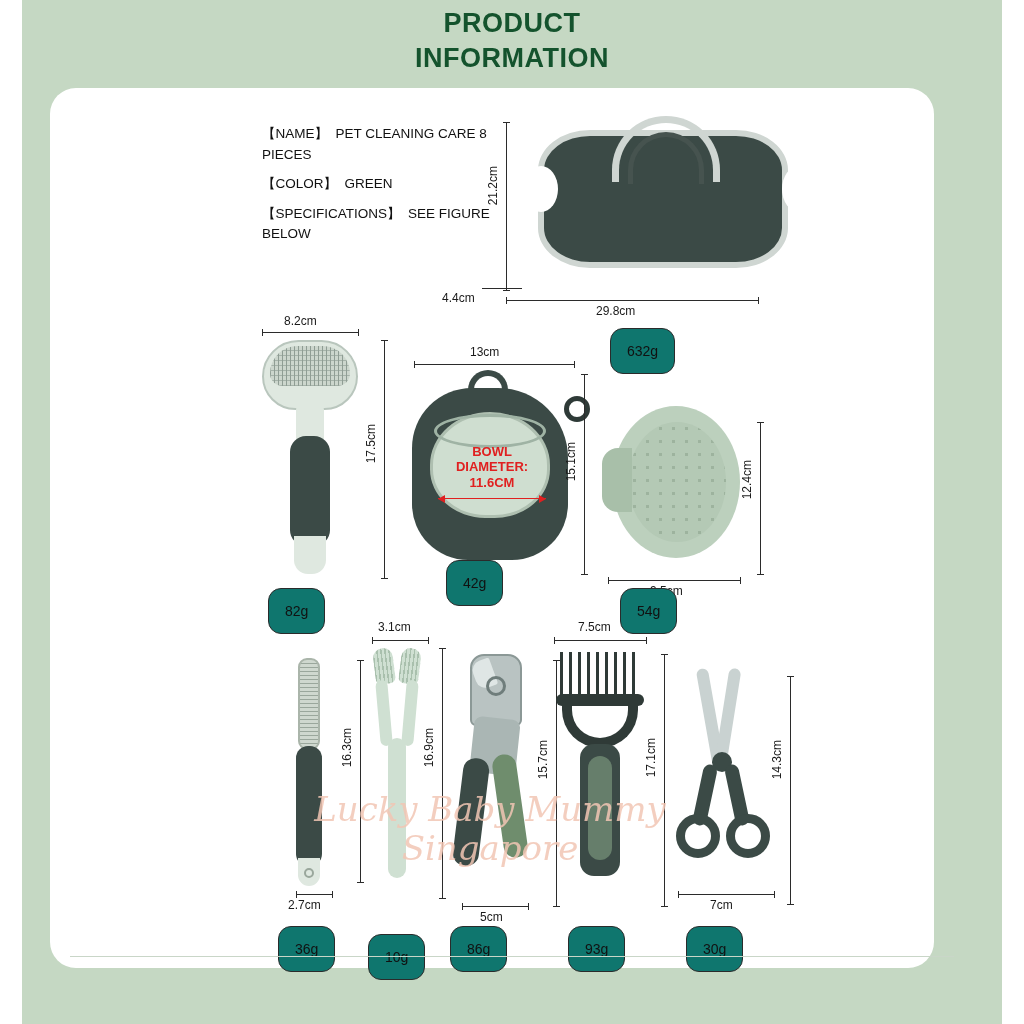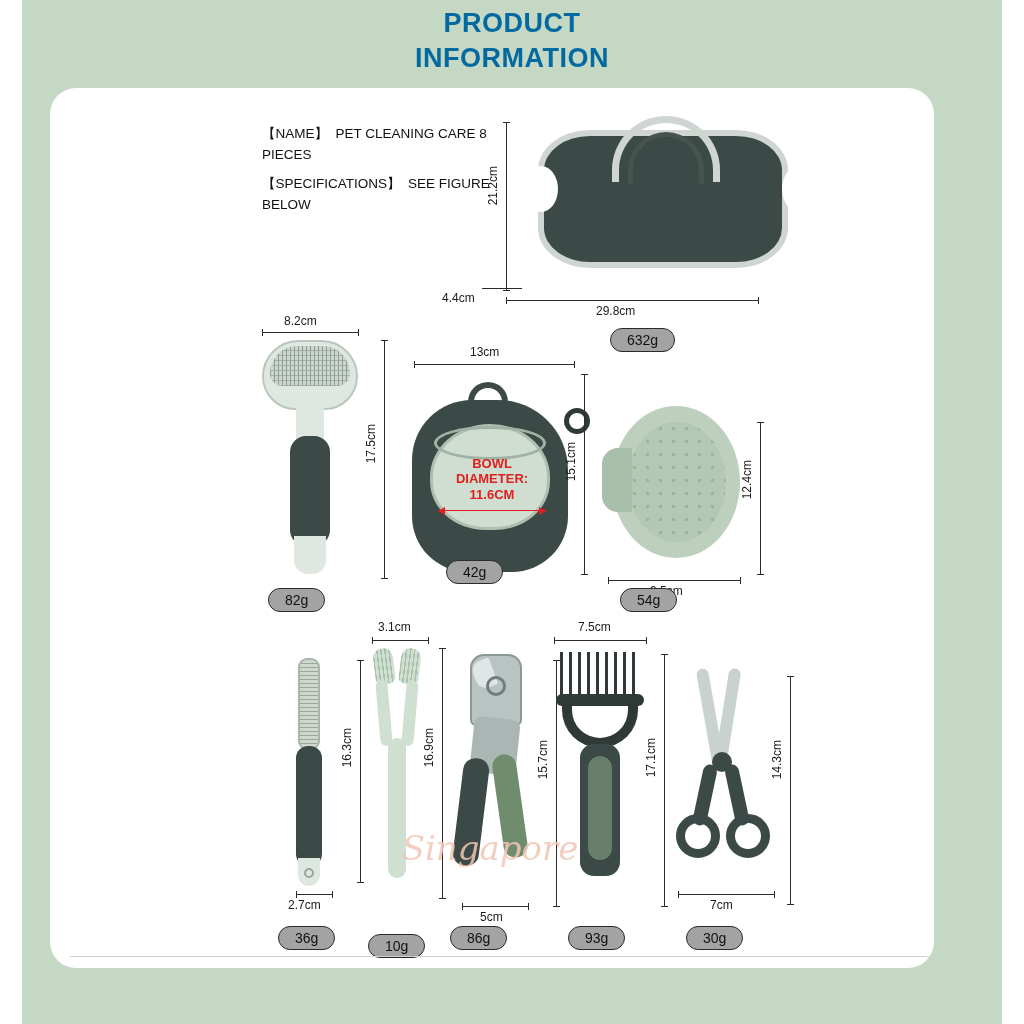--- a/index.html
+++ b/index.html
@@ -32,21 +32,21 @@
 
   .title {
     position: absolute;
     top: 6px;
     left: 22px;
     width: 980px;
     text-align: center;
     font-size: 27px;
     font-weight: bold;
     letter-spacing: 0.5px;
-    color: #0369a1;
+    color: #14532d;
     line-height: 1.28;
   }
   .title .l2 { display: block; }
 
   .card {
     position: absolute;
     left: 50px;
     top: 88px;
     width: 884px;
     height: 880px;
@@ -94,24 +94,24 @@
     position: absolute;
     height: 1px;
     width: 7px;
     background: #2b2b2b;
   }
 
   .weight {
     position: absolute;
     border: 1.4px solid #2b2b2b;
     border-radius: 13px;
-    padding: 3px 16px;
+    padding: 14px 16px;
     font-size: 14px;
     color: #111;
-    background: #a3a3a3;
+    background: #0f766e;
     white-space: nowrap;
   }
 
   
   .art { position: absolute; }
 
   
   .bag-wrap { left: 470px; top: 22px; width: 300px; height: 200px; }
   .bag-body {
     position: absolute;
@@ -533,20 +533,24 @@
   </div>
 
   <div class="card">
 
     <div class="spec-block">
       <div class="spec-line">
         <span class="k">【NAME】</span>
         &nbsp;<span>PET CLEANING CARE 8 PIECES</span>
       </div>
       <div class="spec-line">
+        <span class="k">【COLOR】</span>
+        &nbsp;<span>GREEN</span>
+      </div>
+      <div class="spec-line">
         <span class="k">【SPECIFICATIONS】</span>
         &nbsp;<span>SEE FIGURE BELOW</span>
       </div>
     </div>
 
     <div class="art bag-wrap">
       <div class="bag-body"></div>
       <div class="bag-notch-l"></div>
       <div class="bag-notch-r"></div>
       <div class="bag-handle"></div>
@@ -580,21 +584,21 @@
     <div class="cap-v" style="left:308px; top:241px;"></div>
     <div class="dim" style="left:234px; top:226px;">8.2cm</div>
 
     <div class="tick-v" style="left:334px; top:252px; height:238px;"></div>
     <div class="cap-h" style="left:331px; top:252px;"></div>
     <div class="cap-h" style="left:331px; top:490px;"></div>
     <div class="dim vert" style="left:314px; top:336px;">17.5cm</div>
 
     <div class="weight" style="left:218px; top:500px;">82g</div>
 
-    <div class="art" style="left:362px; top:294px; width:170px; height:210px;">
+    <div class="art" style="left:362px; top:282px; width:170px; height:210px;">
       <div class="bowl-hook"></div>
       <div class="bowl-outer"></div>
       <div class="bowl-inner"></div>
       <div class="bowl-rim"></div>
       <div class="bowl-clip"></div>
       <div class="bowl-note">
         <span>BOWL</span><br>
         <span>DIAMETER:</span><br>
         <span>11.6CM</span>
       </div>
@@ -722,19 +726,19 @@
     <div class="tick-h" style="left:628px; top:806px; width:96px;"></div>
     <div class="cap-v" style="left:628px; top:803px;"></div>
     <div class="cap-v" style="left:724px; top:803px;"></div>
     <div class="dim" style="left:660px; top:810px;">7cm</div>
 
     <div class="weight" style="left:636px; top:838px;">30g</div>
 
   </div>
 
   <div class="watermark">
-    <br>
+    <span>Lucky Baby Mummy</span><br>
     <span>Singapore</span>
   </div>
 
   <div class="divider"></div>
 
 </div>
 
 </body></html>

